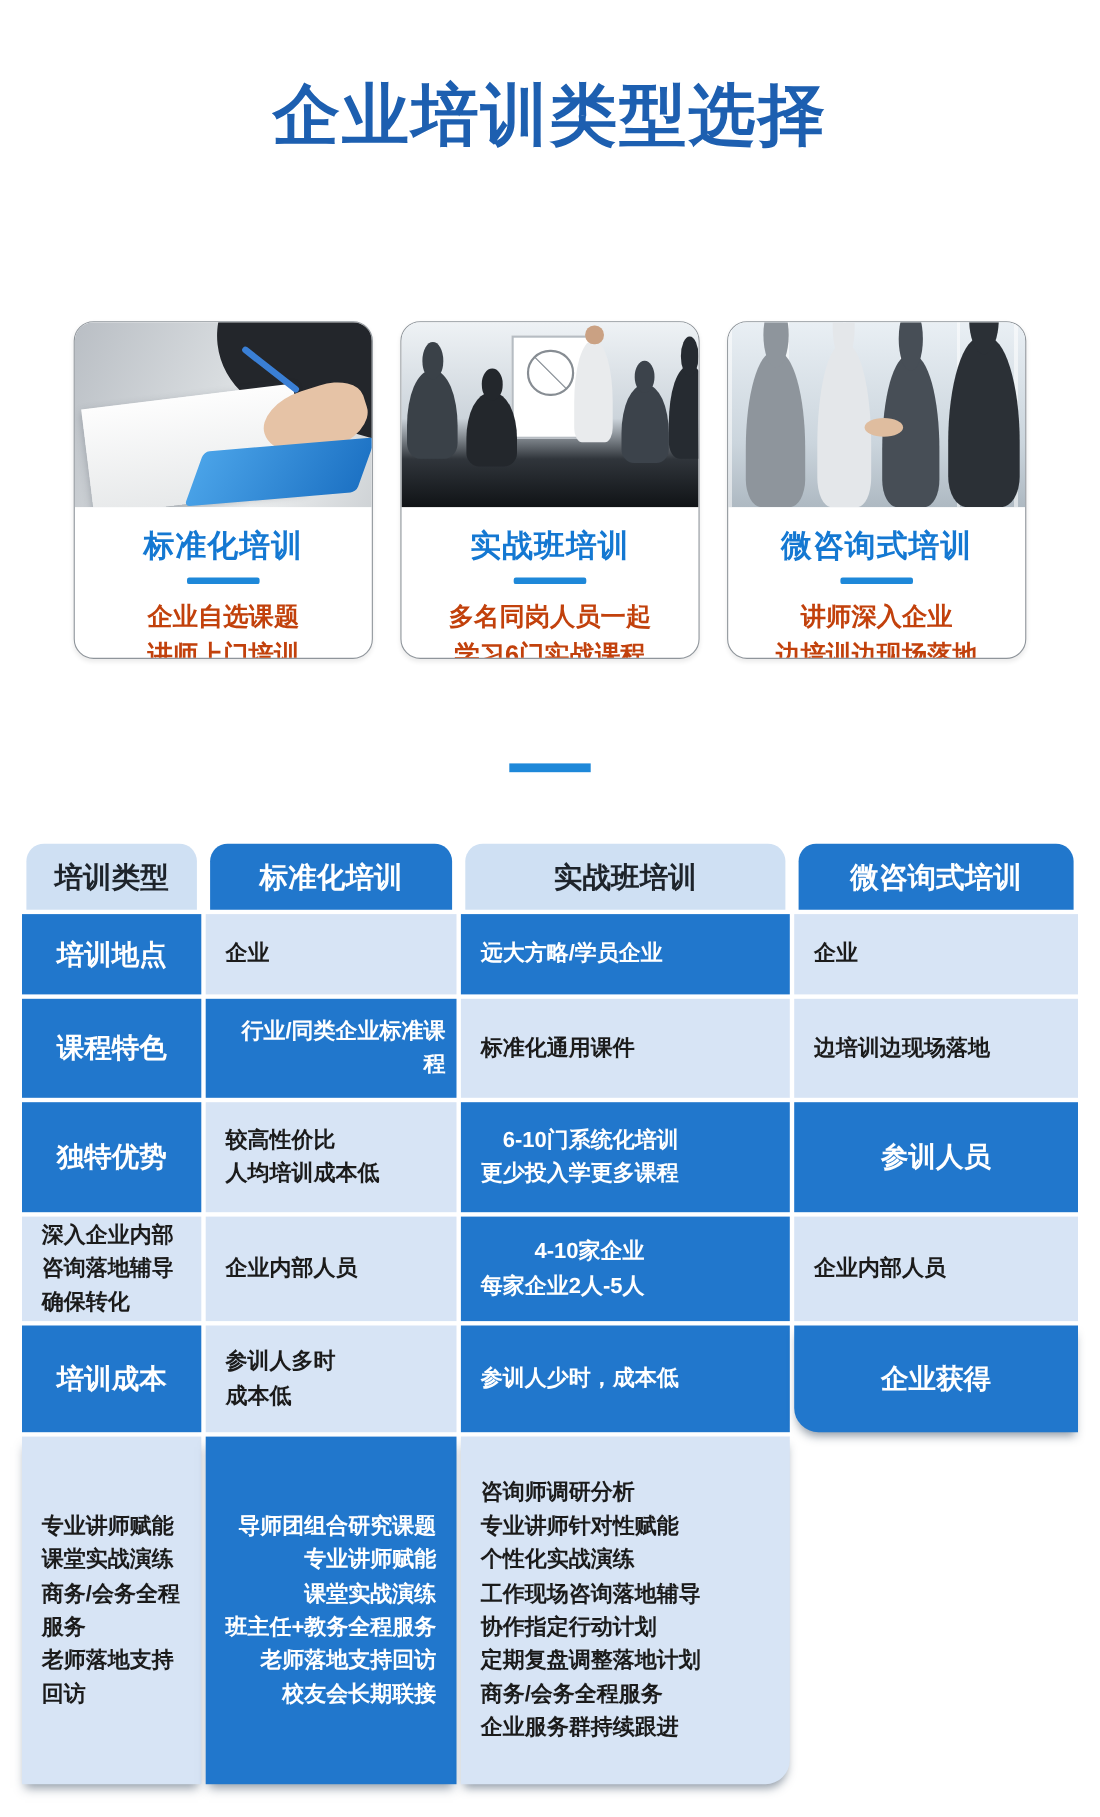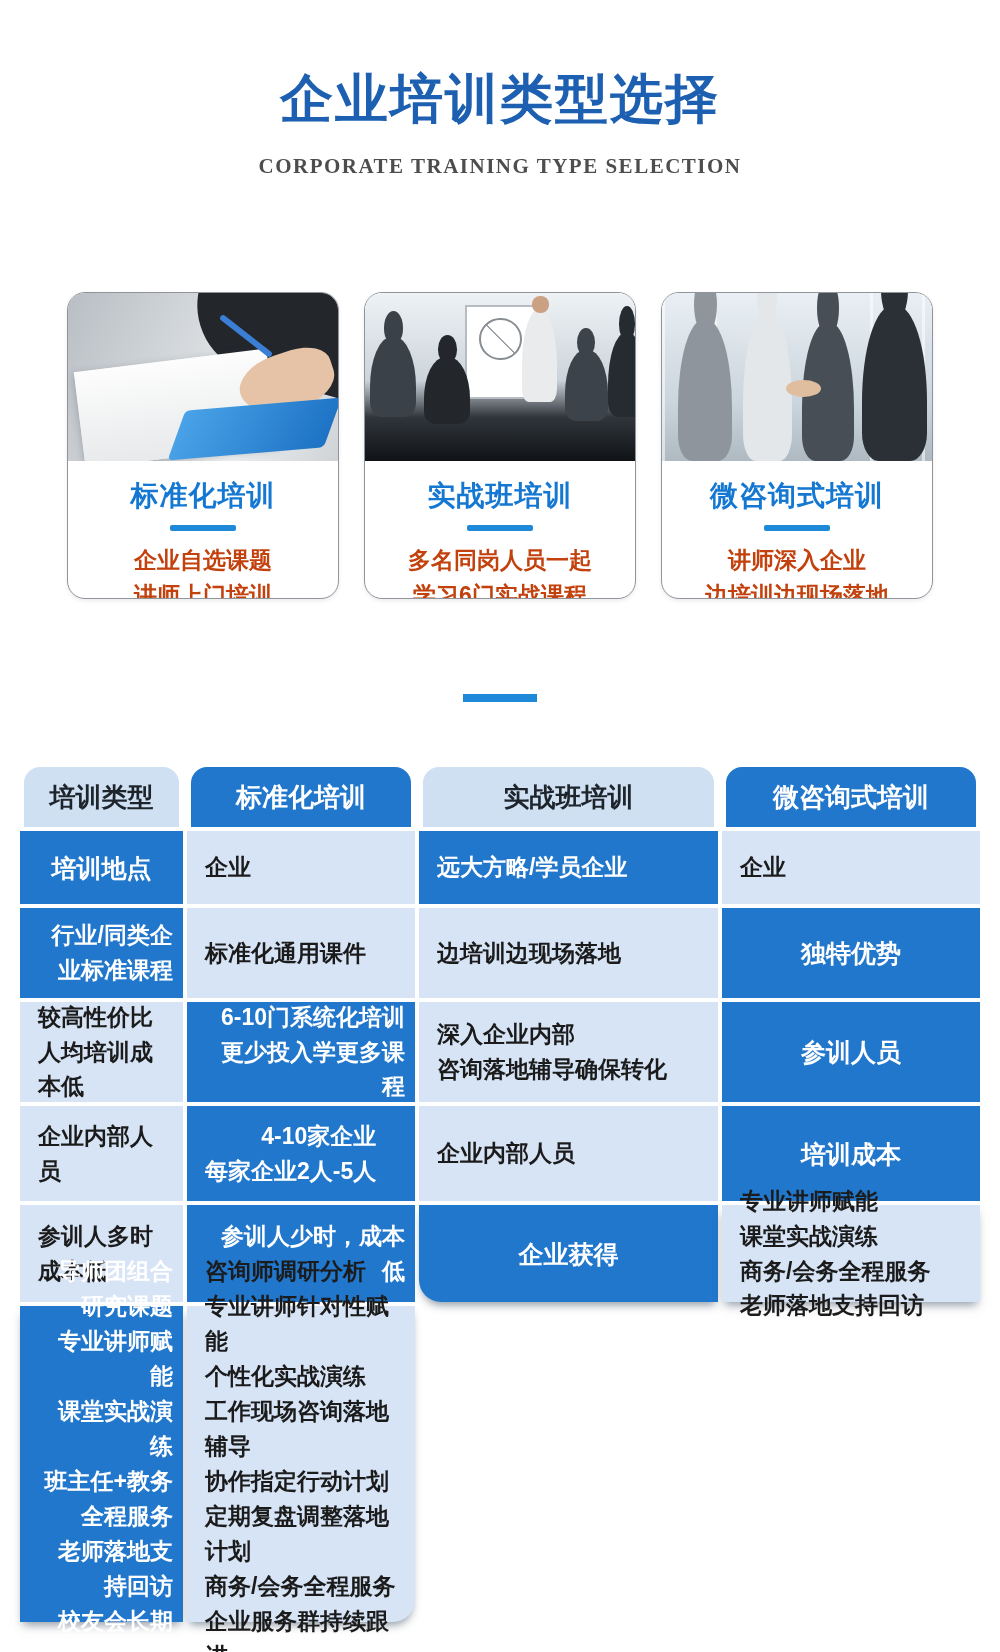--- a/index.html
+++ b/index.html
@@ -14,21 +14,21 @@
   *{margin:0;padding:0;box-sizing:border-box;}
   html,body{background:#fff;}
   body{
     width:1000px;height:1652px;position:relative;overflow:hidden;
     font-family:"Liberation Sans","DejaVu Sans",sans-serif;color:var(--ink);
   }
   .page{width:1000px;height:1652px;position:relative;}
 
   
   .page-title{
-    margin-top:64px;text-align:center;font-size:53px;font-weight:800;
+    margin-top:64px;text-align:center;font-size:61px;font-weight:800;
     color:var(--title-blue);letter-spacing:2px;
   }
   .page-subtitle{
     margin-top:18px;text-align:center;font-size:21px;font-weight:700;
     color:#4d4d4d;letter-spacing:1.5px;
     font-family:"Liberation Serif","DejaVu Serif",serif;
   }
 
   
   .cards{
@@ -107,37 +107,36 @@
     grid-template-rows:60px 73px 90px 100px 95px 97px 316px;
     gap:4px;
   }
   .hd{
     display:flex;align-items:center;justify-content:center;
     font-size:26px;font-weight:800;border-radius:16px 16px 0 0;margin:0 4px;
   }
   .hd-light{background:var(--hd-light);color:#1e242b;}
   .hd-blue{background:var(--blue);color:#fff;}
   .cell{
-    display:flex;align-items:center;font-size:23px;font-weight:700;
+    display:flex;align-items:center;font-size:20px;font-weight:700;
     line-height:1.52;white-space:pre-line;padding:8px 10px 8px 18px;
   }
   .cell.lbl{justify-content:center;padding:0;background:var(--blue);color:#fff;font-size:25px;}
   .cell.blue{background:var(--blue);color:#fff;text-align:right;}
   .cell.light{background:var(--light);color:var(--ink);}
   .corner-bl{border-radius:0 0 0 22px;}
   .corner-br{border-radius:0 0 22px 0;}
   .row-last{box-shadow:0 6px 9px -3px rgba(35,55,80,.5);}
 </style>
 </head>
 <body>
 
 <div class="page">
 
   <div class="page-title">企业培训类型选择</div>
-  <div class="page-subtitle">CORPORATE TRAINING TYPE SELECTION</div>
 
   <div class="cards">
 
     <div class="card">
       <div class="photo photo-1">
         <div class="shape p1-suit"></div>
         <div class="shape p1-paper"></div>
         <div class="shape p1-hand"></div>
         <div class="shape p1-pen"></div>
         <div class="shape p1-folder"></div>
@@ -189,33 +188,34 @@
     <div class="hd hd-light">培训类型</div>
     <div class="hd hd-blue">标准化培训</div>
     <div class="hd hd-light">实战班培训</div>
     <div class="hd hd-blue">微咨询式培训</div>
 
     <div class="cell lbl">培训地点</div>
     <div class="cell light">企业</div>
     <div class="cell blue">远大方略/学员企业</div>
     <div class="cell light">企业</div>
 
+    <div class="cell lbl">课程特色</div>
     <div class="cell blue">行业/同类企业标准课程</div>
     <div class="cell light">标准化通用课件</div>
     <div class="cell light">边培训边现场落地</div>
 
     <div class="cell lbl">独特优势</div>
     <div class="cell light">较高性价比
 人均培训成本低</div>
     <div class="cell blue">6-10门系统化培训
 更少投入学更多课程</div>
+    <div class="cell lbl">参训人员</div>
+
     <div class="cell light">深入企业内部
 咨询落地辅导确保转化</div>
-
-    <div class="cell lbl">参训人员</div>
     <div class="cell light">企业内部人员</div>
     <div class="cell blue">4-10家企业
 每家企业2人-5人</div>
     <div class="cell light">企业内部人员</div>
 
     <div class="cell lbl">培训成本</div>
     <div class="cell light">参训人多时
 成本低</div>
     <div class="cell blue">参训人少时，成本低</div>
 

